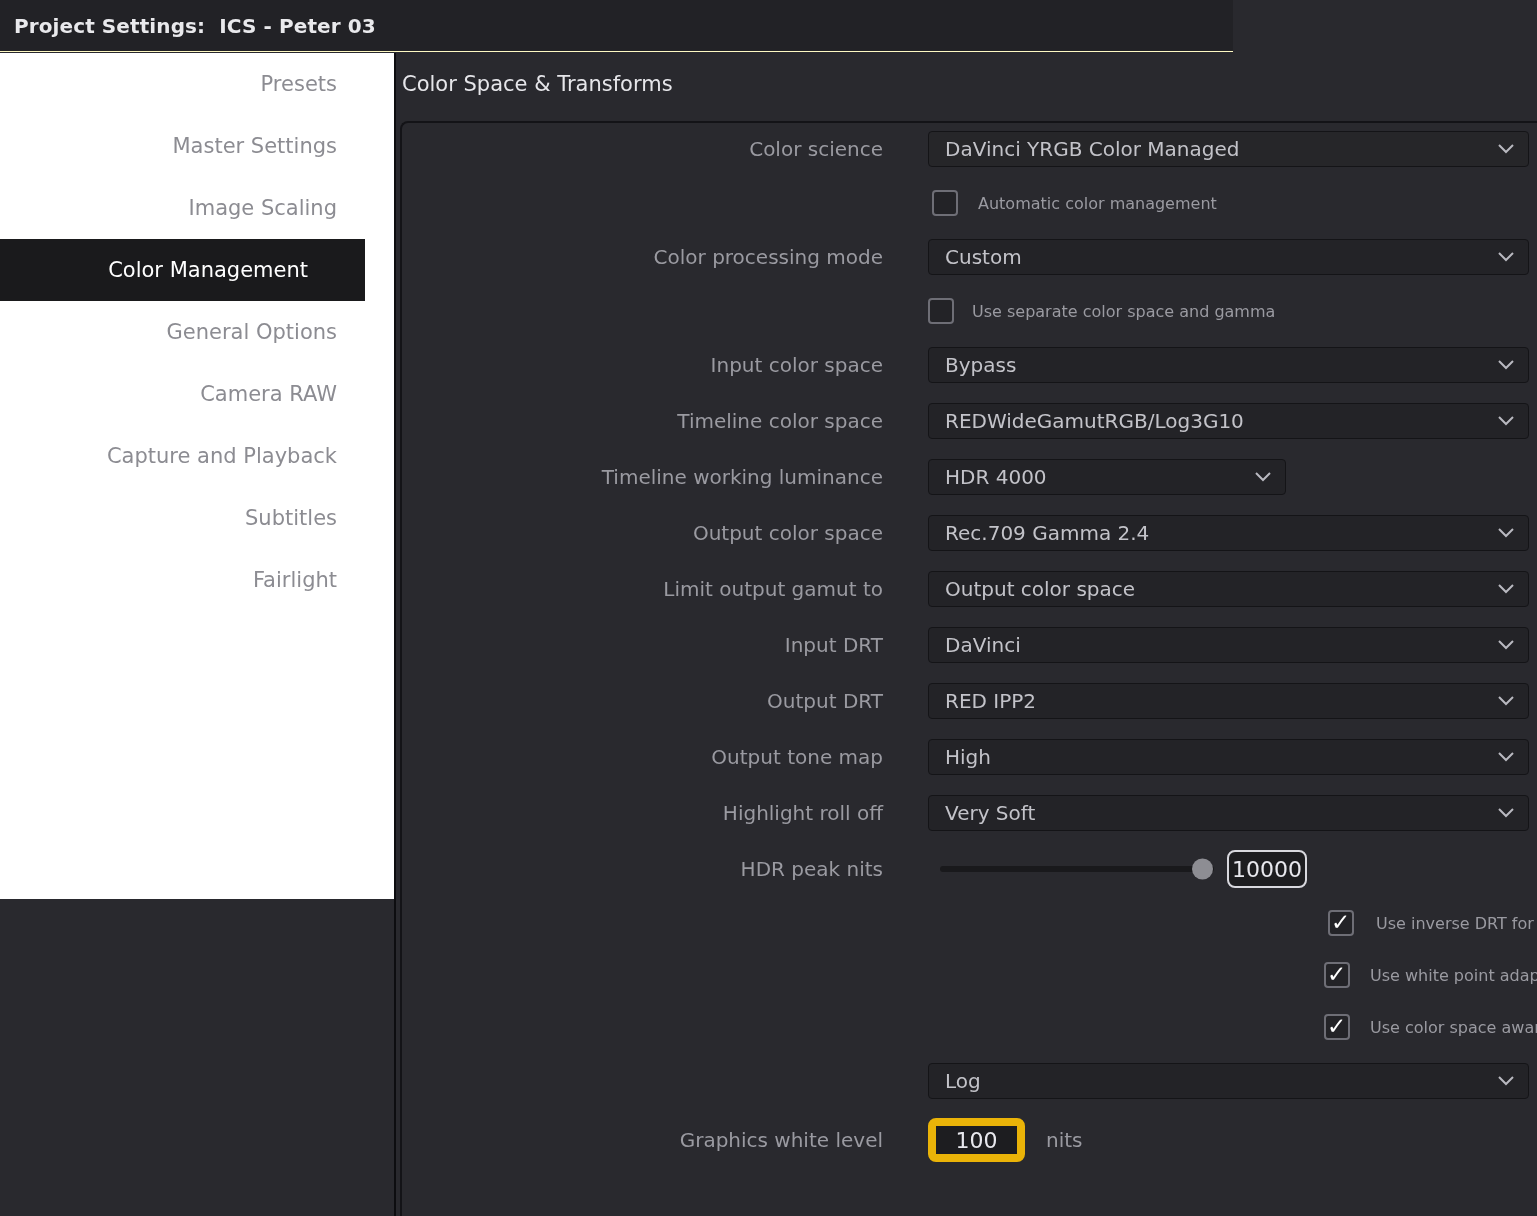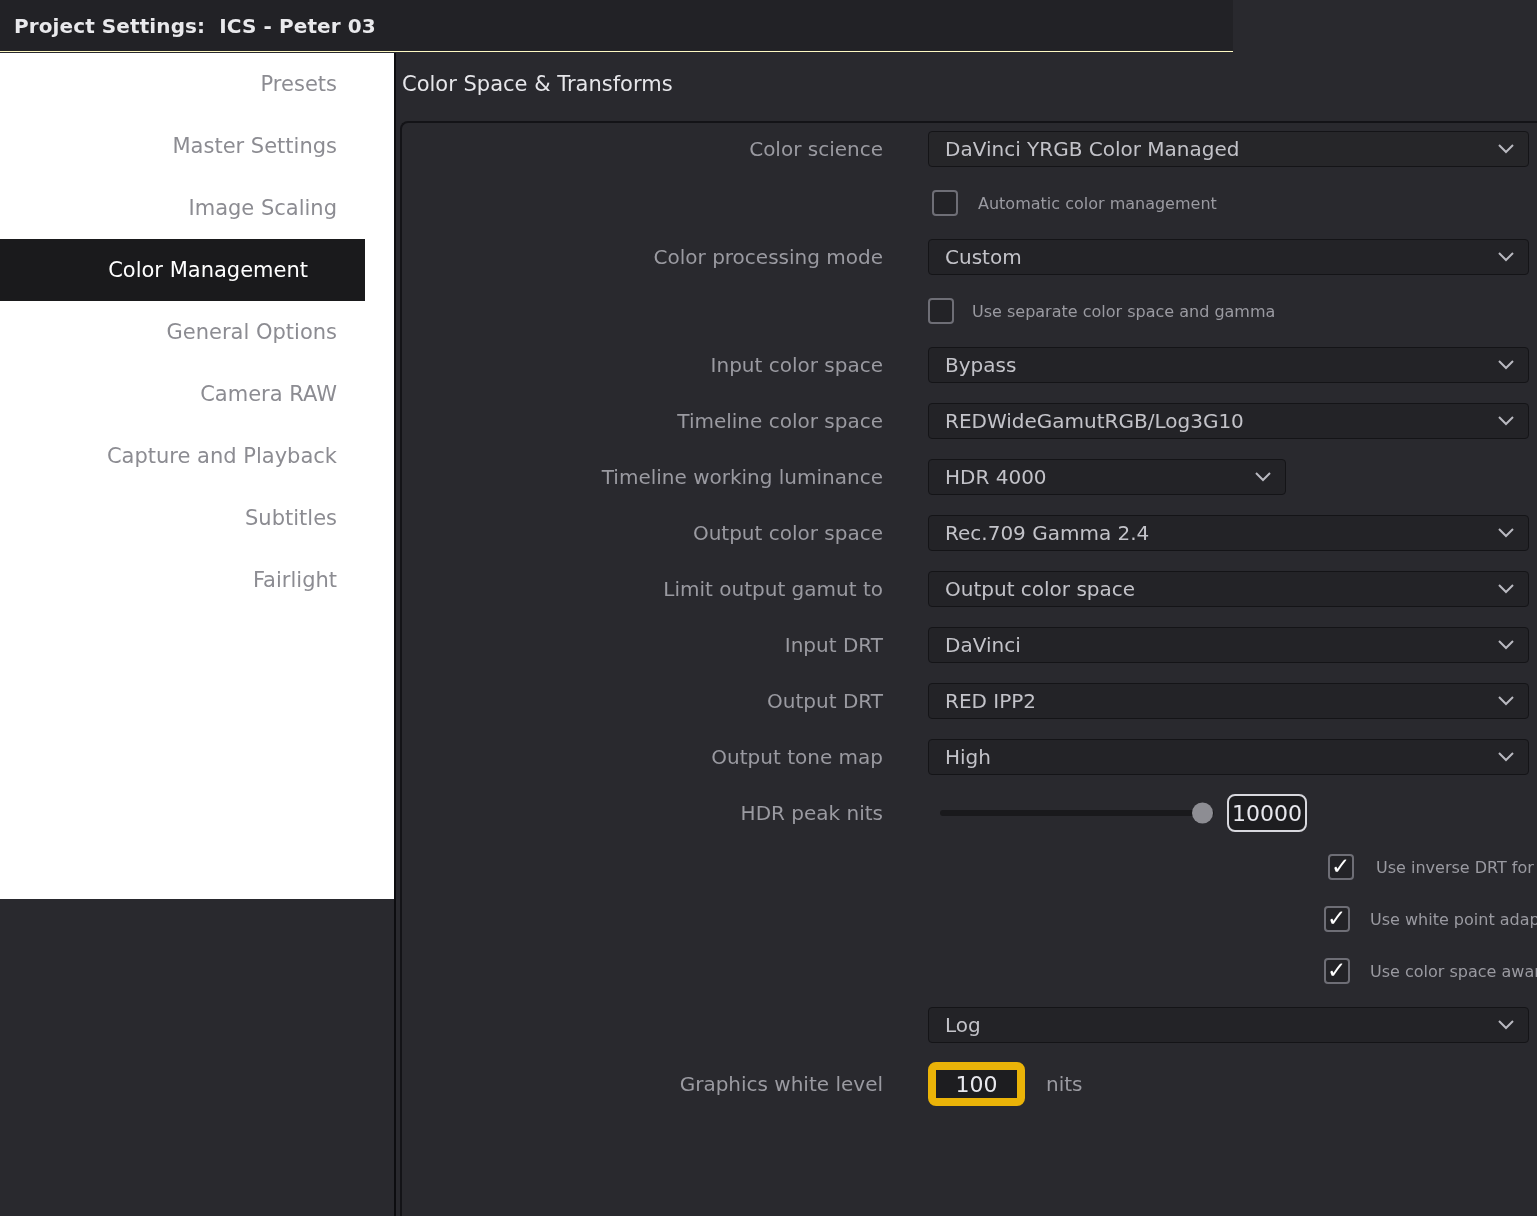--- a/index.html
+++ b/index.html
@@ -288,20 +288,31 @@
           <div class="dd">
             <span class="dd-value">High</span>
             <span class="chev">
               <svg width="16" height="10" viewBox="0 0 16 10">
                   <path d="M1 1 L8 8 L15 1" fill="none" stroke="#b9b9c0" stroke-width="2"></path>
                 </svg>
             </span>
           </div>
         </div>
 
+        <div class="row">
+          <div class="label">Highlight roll off</div>
+          <div class="dd">
+            <span class="dd-value">Very Soft</span>
+            <span class="chev">
+              <svg width="16" height="10" viewBox="0 0 16 10">
+                  <path d="M1 1 L8 8 L15 1" fill="none" stroke="#b9b9c0" stroke-width="2"></path>
+                </svg>
+            </span>
+          </div>
+        </div>
 
         <div class="row">
           <div class="label">HDR peak nits</div>
           <div class="sliderwrap">
             <div class="track"></div>
             <div class="knob"></div>
           </div>
           <div class="numfield focused">10000</div>
         </div>
 

